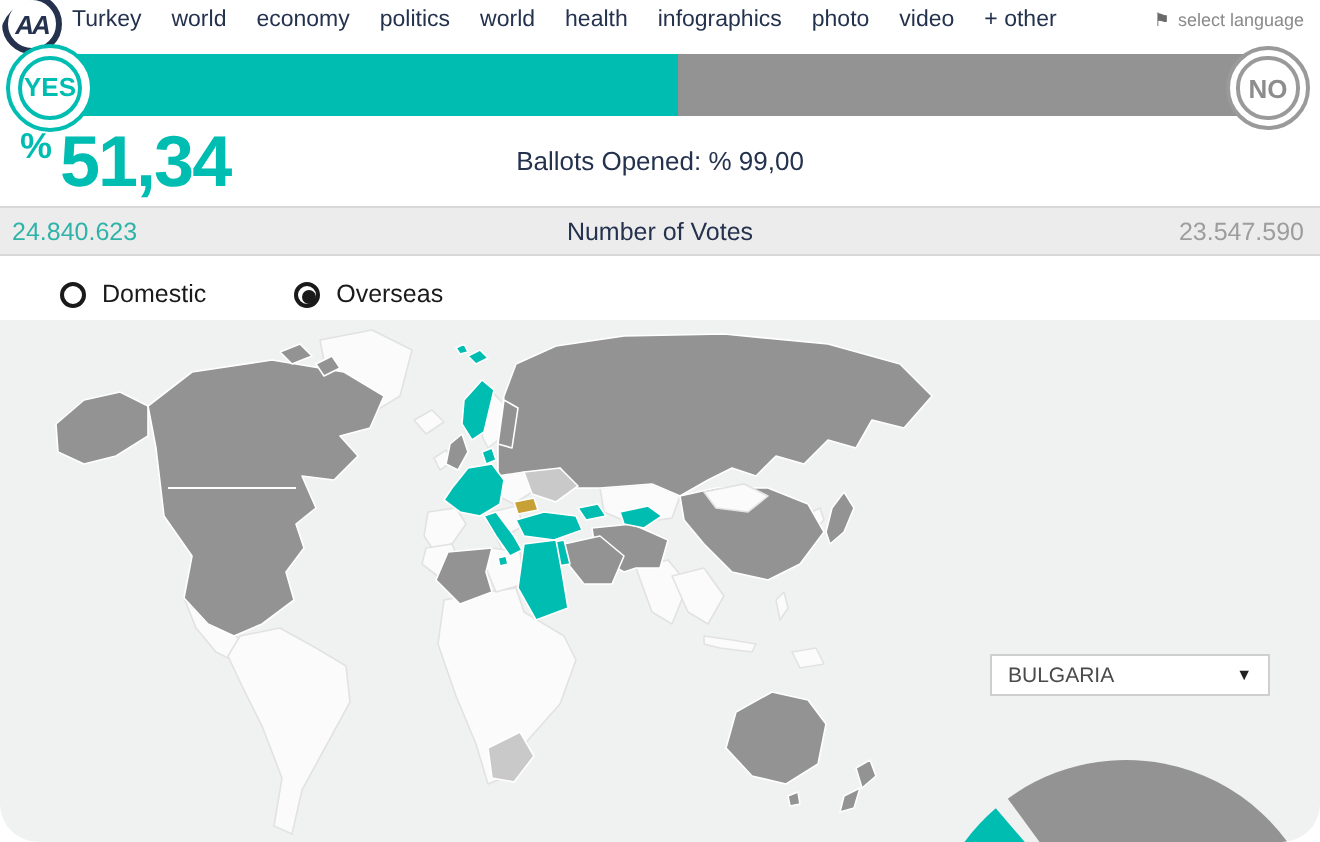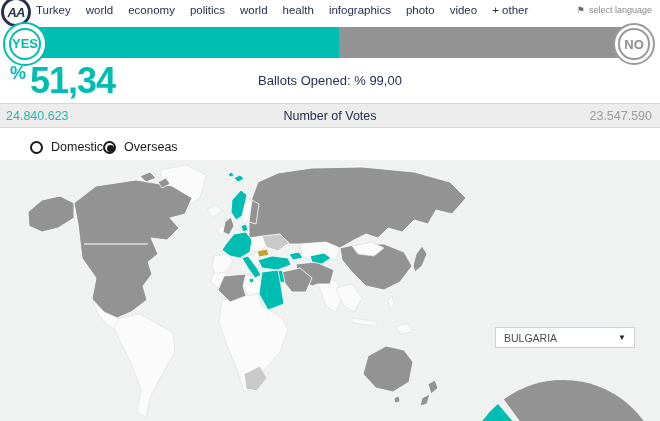--- a/index.html
+++ b/index.html
@@ -1,18 +1,18 @@
 <!DOCTYPE html>
 <html style="--teal: #00bdb2; --gray: #939393; --navy: #24324e; --mustard: #c7a136; --nodata: #fbfbfb; --lightgray: #c9c9c9;"><head>
 <meta charset="utf-8">
 <style>
   html,body{margin:0;padding:0;background:#fff;}
   *{box-sizing:border-box;}
   #app{position:relative;width:660px;height:421px;overflow:hidden;background:#fff;
-       font-family:"Liberation Sans",sans-serif;color:var(--navy);}
+       font-family:"Liberation Sans",sans-serif;color:var(--navy);border-radius:19px;}
   :root{
     --teal:#00bdb2; --gray:#939393; --navy:#24324e; --graytext:#9d9d9d;
     --band:#ececec; --nodata:#fbfbfb; --lightgray:#c9c9c9; --mapbg:#f0f1f1;
     --mustard:#c7a136;
   }
 
   
   .topnav{position:absolute;left:0;top:0;width:660px;height:24px;background:#fff;}
   .logo{position:absolute;left:1px;top:-3px;width:30px;height:30px;border:3px solid var(--navy);
         border-radius:50%;display:flex;align-items:center;justify-content:center;
@@ -44,21 +44,21 @@
 
   
   .votesband{position:absolute;left:0;top:103px;width:660px;height:25px;background:var(--band);
              border-top:1px solid #d8d8d8;border-bottom:1px solid #d8d8d8;
              display:flex;align-items:center;font-size:12.5px;}
   .votes-yes{position:absolute;left:6px;color:#2eb3a8;}
   .votes-label{width:100%;text-align:center;color:var(--navy);}
   .votes-no{position:absolute;right:8px;color:var(--graytext);}
 
   
-  .filters{position:absolute;left:30px;top:140px;display:flex;align-items:center;}
+  .filters{position:absolute;left:30px;top:140px;display:flex;gap:44px;align-items:center;}
   .radio{display:flex;align-items:center;gap:8px;font-size:12.5px;color:#1a1a1a;cursor:pointer;}
   .radio .circle{width:13px;height:13px;border:2px solid #1a1a1a;border-radius:50%;position:relative;}
   .radio.checked .circle::after{content:"";position:absolute;left:2px;top:2px;width:7px;height:7px;
         border-radius:50%;background:#1a1a1a;}
 
   
   .mapsection{position:absolute;left:0;top:160px;width:660px;height:261px;background:var(--mapbg);}
   .worldmap{position:absolute;left:0;top:0;width:490px;height:261px;}
   .worldmap path{stroke-linejoin:round;}
   .m-base{fill:var(--nodata);stroke:#e2e2e2;stroke-width:0.8;}

